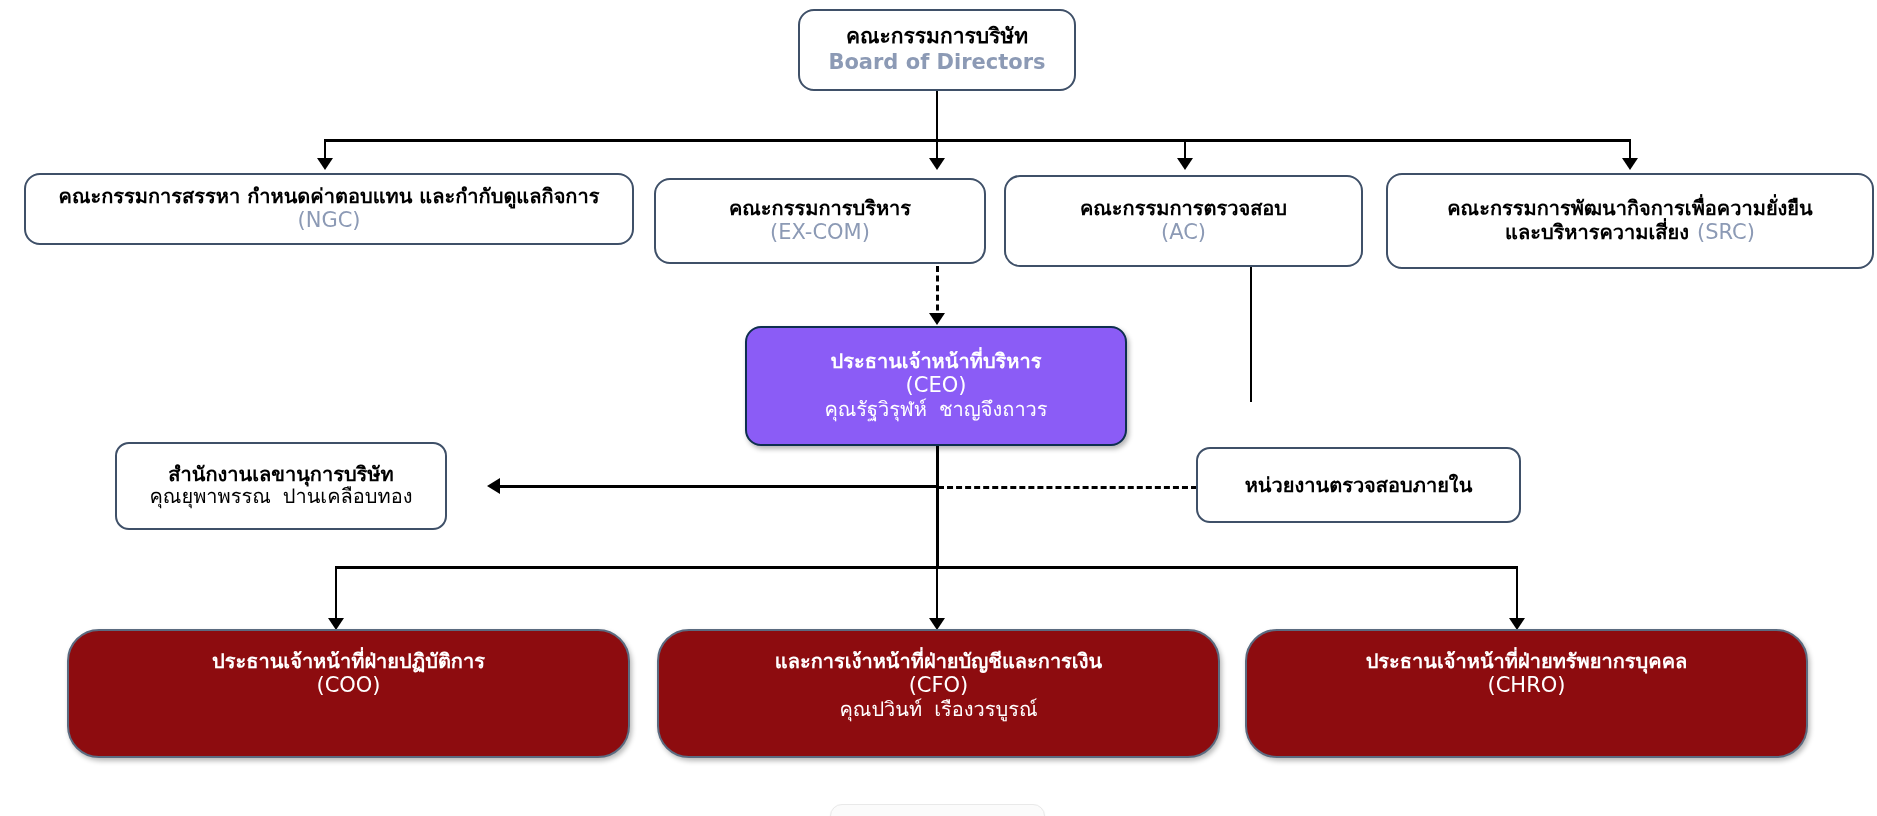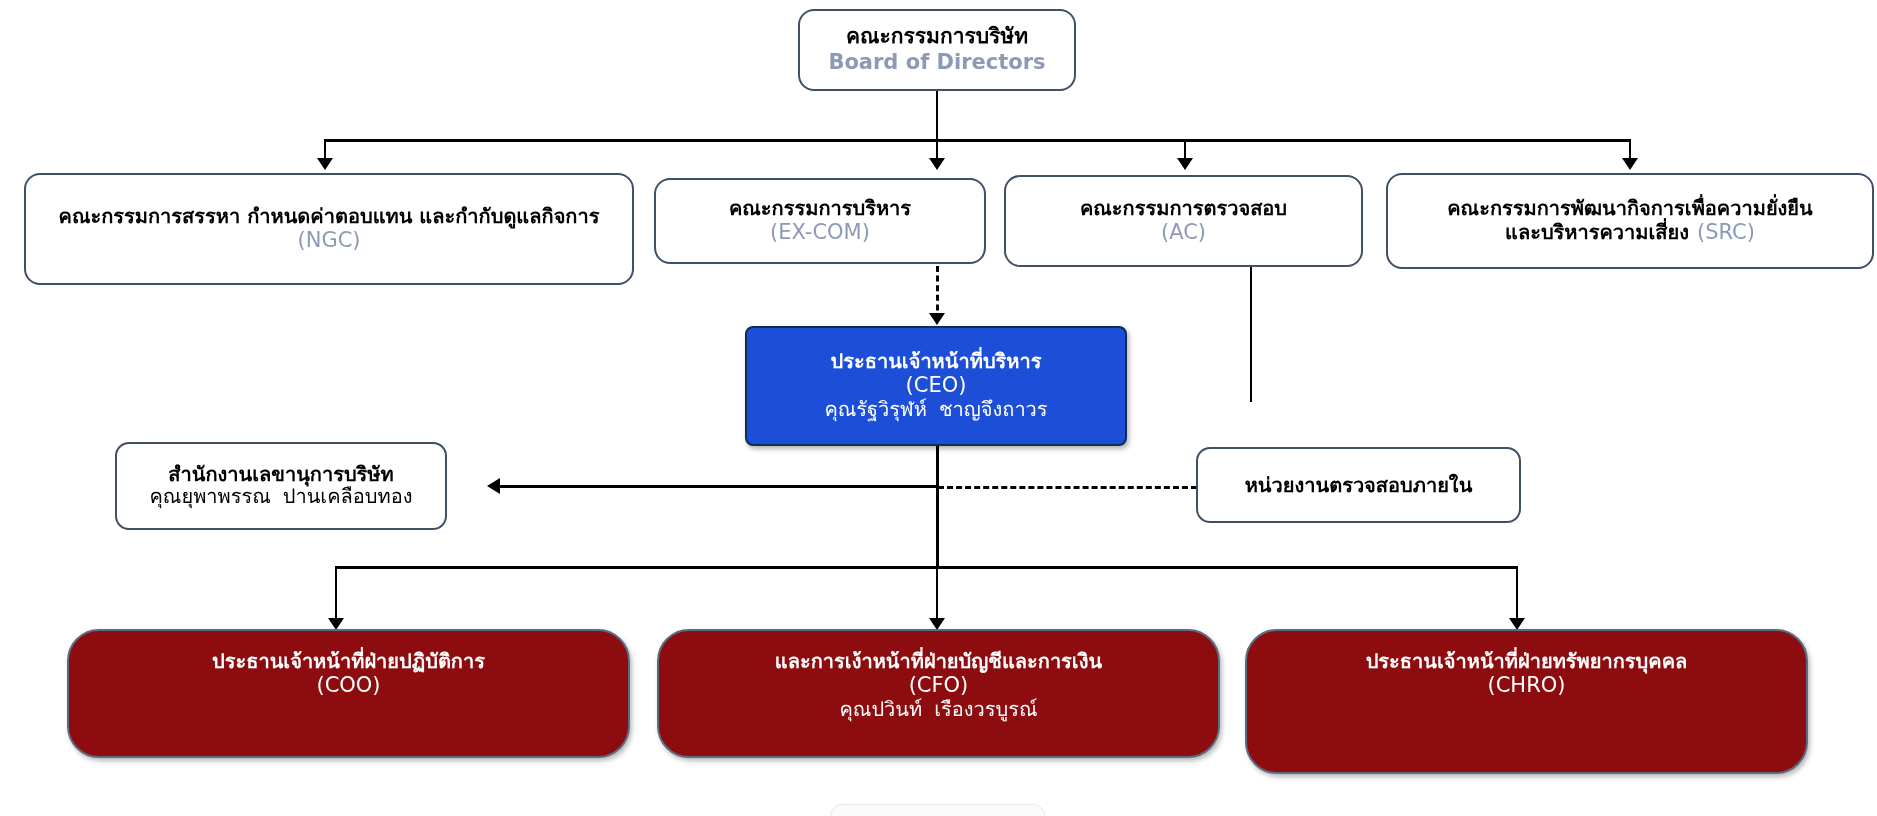--- a/index.html
+++ b/index.html
@@ -59,23 +59,23 @@
 
   
   .node.board { border-radius: 16px; }
   .node.board .th { font-size: 21px; }
 
   
   .node.committee { border-radius: 16px; }
 
   
   .node.ceo {
-    background: #1d4ed8;
+    background: #8b5cf6;
     border: 2px solid #0e2f4f;
-    border-radius: 8px;
+    border-radius: 16px;
     box-shadow: 2px 3px 5px rgba(0,0,0,0.30);
   }
   .node.ceo .th, .node.ceo .code, .node.ceo .person { color: #ffffff; }
   .node.ceo .code { color: #ffffff; font-weight: normal; }
 
   
   .node.exec {
     background: #8d0c0f;
     border: 2px solid #5b6b80;
     border-radius: 32px;
@@ -150,21 +150,21 @@
 
   <div class="line vline" style="left:936px; top:139px; width:2px; height:26px;"></div>
   <div class="arrow-down" style="left:929px; top:158px;"></div>
 
   <div class="line vline" style="left:1184px; top:139px; width:2px; height:26px;"></div>
   <div class="arrow-down" style="left:1177px; top:158px;"></div>
 
   <div class="line vline" style="left:1629px; top:139px; width:2px; height:26px;"></div>
   <div class="arrow-down" style="left:1622px; top:158px;"></div>
 
-  <div class="node committee" style="left:24px; top:173px; width:610px; height:112px;">
+  <div class="node committee" style="left:24px; top:173px; width:610px; height:72px;">
     <div class="th">คณะกรรมการสรรหา กำหนดค่าตอบแทน และกำกับดูแลกิจการ</div>
     <div class="code">(NGC)</div>
   </div>
 
   <div class="node committee" style="left:654px; top:178px; width:332px; height:86px;">
     <div class="th">คณะกรรมการบริหาร</div>
     <div class="code">(EX-COM)</div>
   </div>
 
   <div class="node committee" style="left:1004px; top:175px; width:359px; height:92px;">
@@ -222,21 +222,21 @@
     <div class="code">(COO)</div>
 
   </div>
 
   <div class="node exec" style="left:657px; top:629px; width:563px; height:129px;">
     <div class="th">และการเง้าหน้าที่ฝ่ายบัญชีและการเงิน</div>
     <div class="code">(CFO)</div>
     <div class="person">คุณปวินท์ เรืองวรบูรณ์</div>
   </div>
 
-  <div class="node exec" style="left:1245px; top:629px; width:563px; height:145px;">
+  <div class="node exec" style="left:1245px; top:629px; width:563px; height:129px;">
     <div class="th">ประธานเจ้าหน้าที่ฝ่ายทรัพยากรบุคคล</div>
     <div class="code">(CHRO)</div>
 
   </div>
 
   <div class="node ghost" style="left:830px; top:804px; width:215px; height:40px;"></div>
 
 </div>
 
 </body></html>

